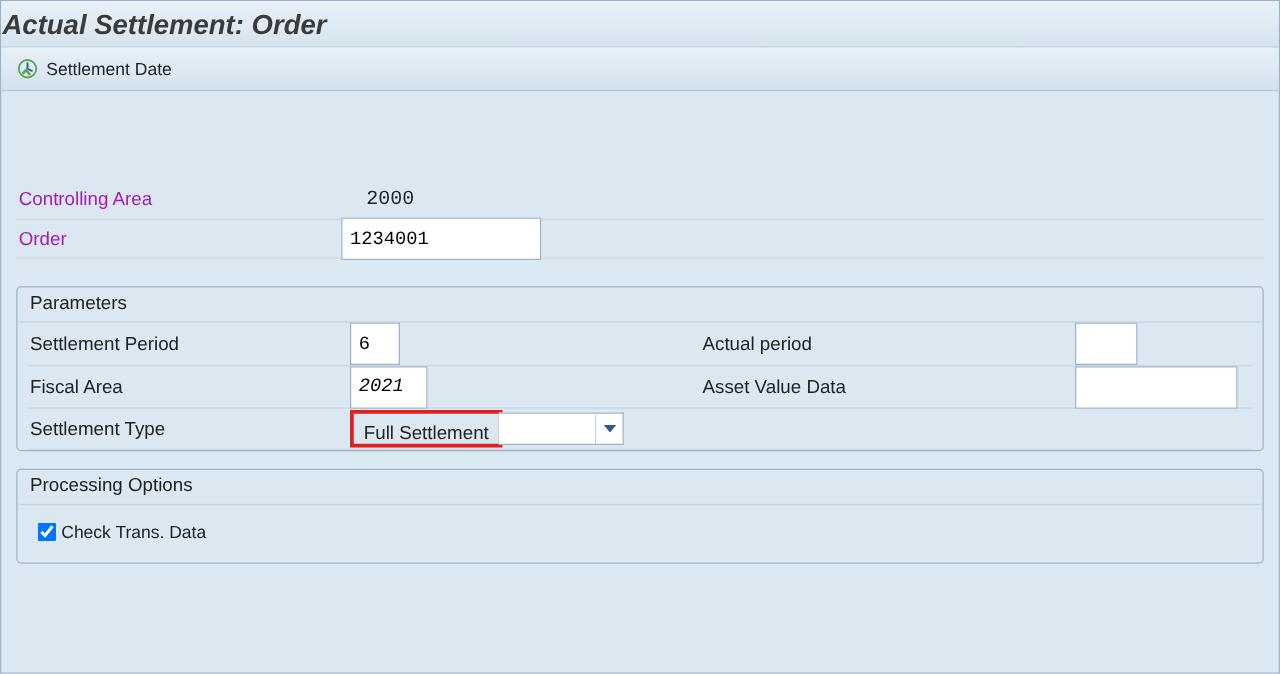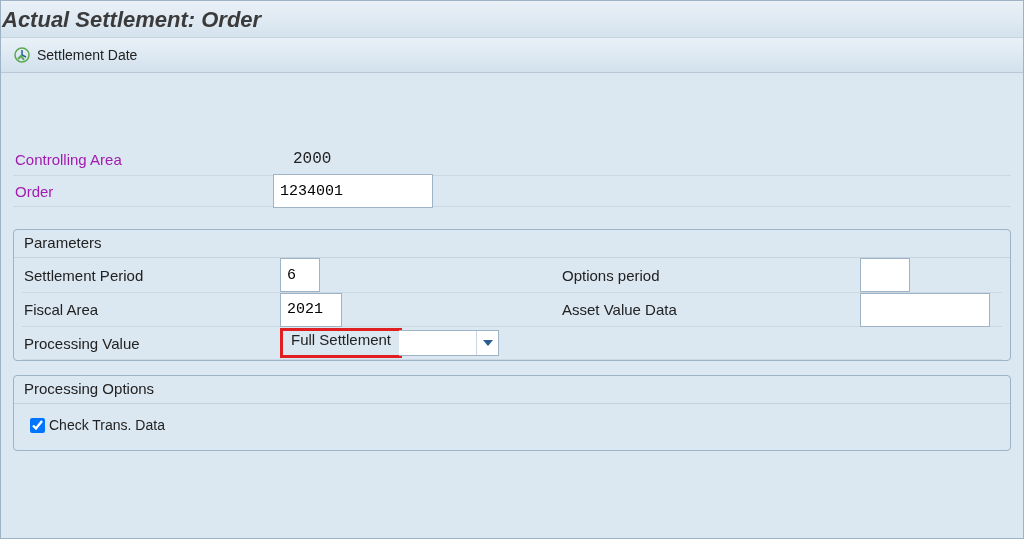--- a/index.html
+++ b/index.html
@@ -145,21 +145,21 @@
     justify-content: center;
     border-left: 1px solid #cbd8e3;
     height: 100%;
     color: #2a5d8f;
   }
   .red-box {
     border: 3px solid #e02020;
     padding: 0 2px;
     height: 30px;
     display: flex;
-    align-items: flex-start;
+    align-items: flex-end;
     margin-right: -3px;
   }
   .red-corners {
     position: relative;
     display: inline-block;
     padding: 4px 6px;
   }
   .red-corners::before,
   .red-corners::after,
   .red-corners .c-br,
@@ -223,37 +223,37 @@
     </div>
 
     <div class="panel">
       <div class="panel-legend">Parameters</div>
       <div class="panel-body">
         <div class="param-row first">
           <div class="param-label">Settlement Period</div>
           <div class="param-val">
             <input class="text" style="width: 40px;" value="6">
           </div>
-          <div class="param-label2">Options period</div>
+          <div class="param-label2">Actual period</div>
           <div class="param-val2">
             <input class="text" style="width: 50px;" value="">
           </div>
         </div>
         <div class="param-row">
           <div class="param-label">Fiscal Area</div>
           <div class="param-val">
-            <input class="text" style="width: 62px;" value="2021">
+            <input class="text" style="width: 62px; font-style: italic;" value="2021">
           </div>
           <div class="param-label2">Asset Value Data</div>
           <div class="param-val2">
             <input class="text" style="width: 130px;" value="">
           </div>
         </div>
         <div class="param-row" style="border-bottom:1px solid #cbd8e3;">
-          <div class="param-label">Processing Value</div>
+          <div class="param-label">Settlement Type</div>
           <div class="param-val" style="width:auto;">
             <div class="red-box">
               <span style="padding:0 6px;font-size:15px;">Full Settlement</span>
             </div>
             <div class="dropdown" style="width:100px;border-left:none;">
               <span class="dropdown-text"></span>
               <span class="dropdown-arrow">
                 <svg width="10" height="6" viewBox="0 0 10 6">
                     <path d="M0 0 L5 6 L10 0 Z" fill="#2a5d8f"></path>
                   </svg>

